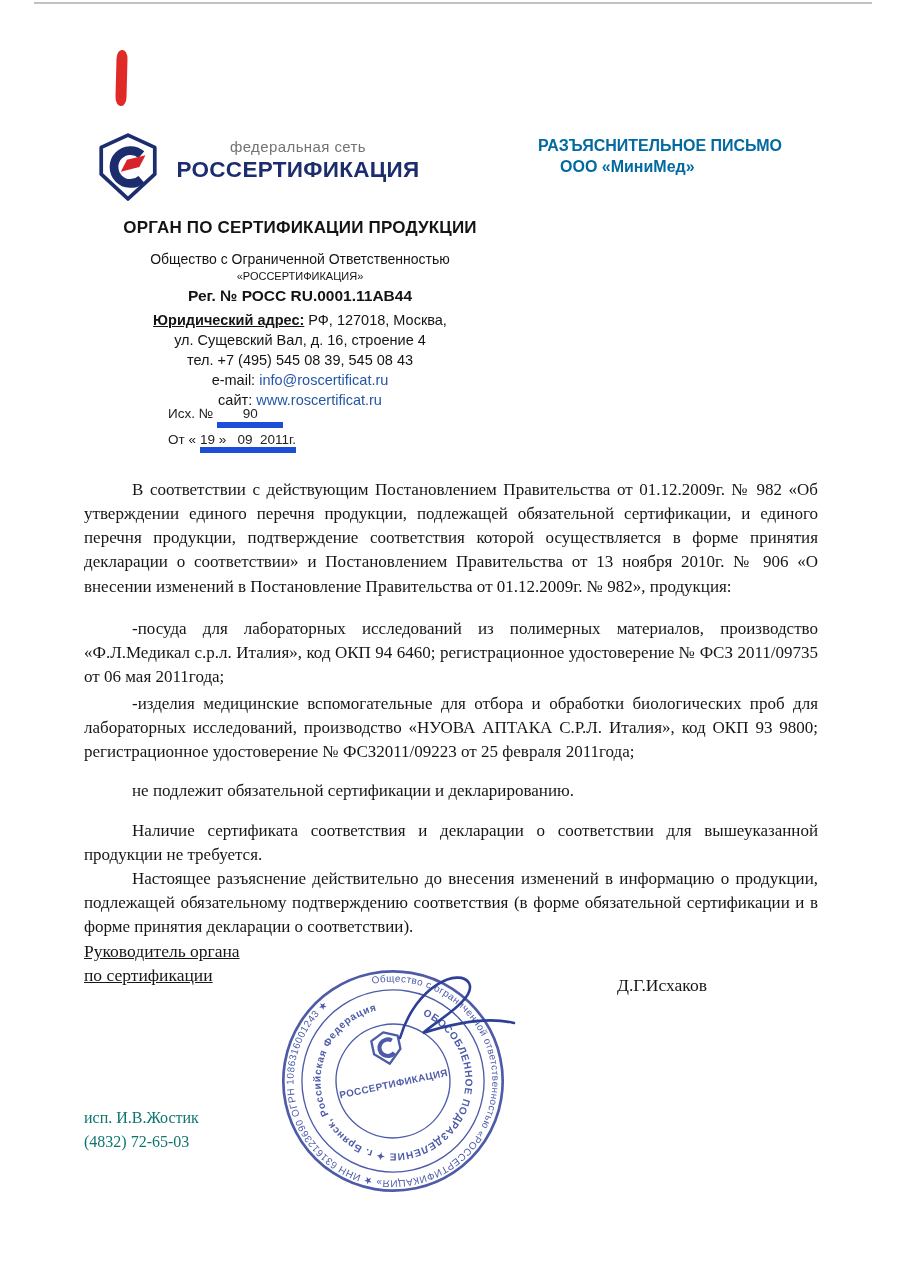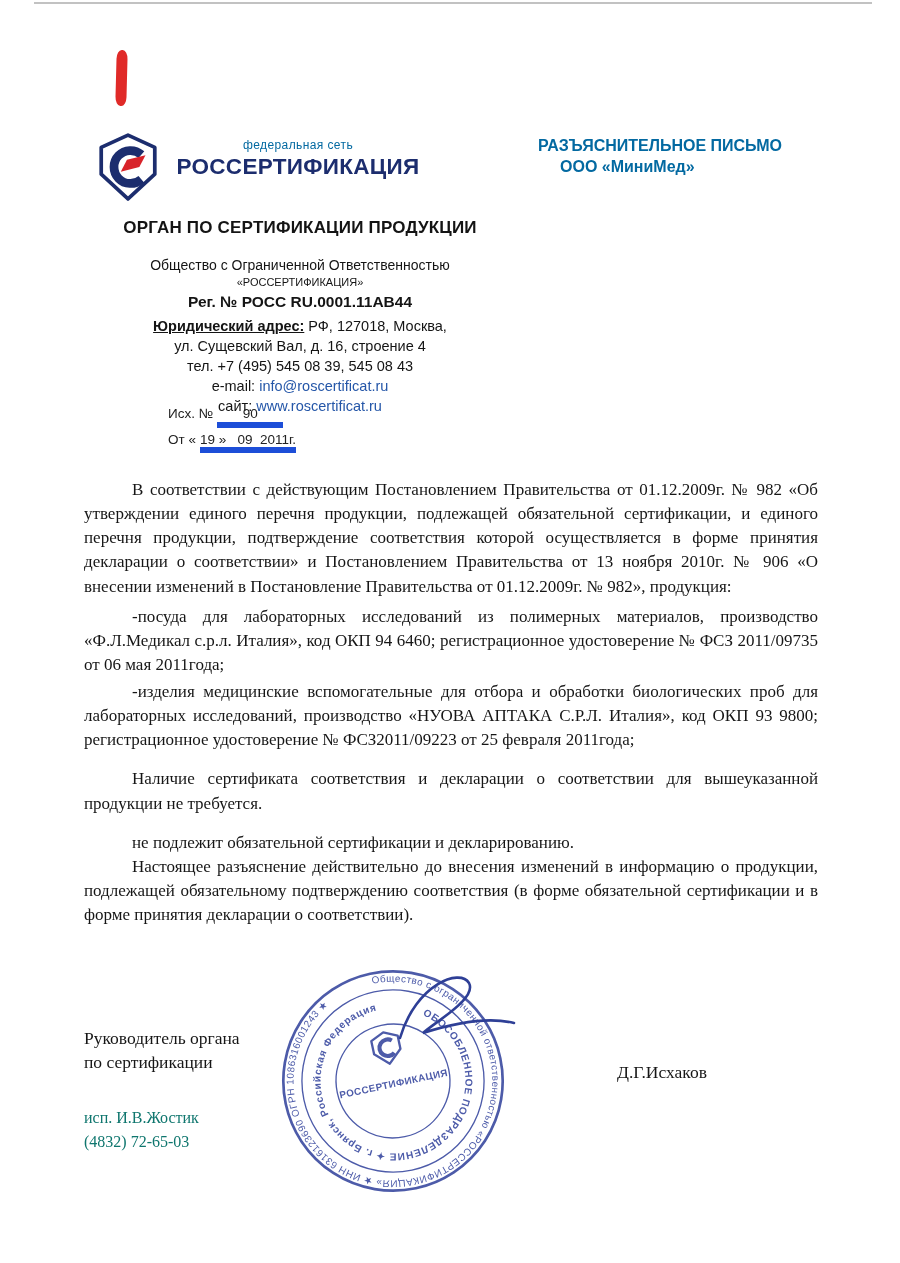--- a/index.html
+++ b/index.html
@@ -6,50 +6,50 @@
   .page{position:relative;width:900px;height:1263px;background:#ffffff;overflow:hidden;
         font-family:"Liberation Sans",sans-serif;color:#141414;}
   .scan-edge-top{position:absolute;top:2px;left:34px;width:838px;height:2px;background:#8f8f8f;opacity:.55;}
 
   .red-mark{position:absolute;left:116px;top:50px;width:11px;height:56px;background:#e02a28;
             border-radius:5px/9px;transform:rotate(1.5deg);}
 
   .logo{position:absolute;left:97px;top:133px;}
 
   .brand-block{position:absolute;left:156px;top:138px;width:284px;text-align:center;}
-  .network-label{font-size:12px;color:#0369a1;letter-spacing:.4px;}
+  .network-label{font-size:15px;color:#737373;letter-spacing:.4px;}
   .brand-name{font-size:22.5px;font-weight:bold;color:#1c2d6e;letter-spacing:.3px;margin-top:2px;}
 
   .right-title{position:absolute;left:538px;top:135px;width:300px;font-weight:bold;font-size:16px;line-height:1.32;color:#0369a1;}
   .right-title .l2{margin-left:22px;}
 
   .org-block{position:absolute;left:68px;top:217px;width:464px;text-align:center;line-height:1.32;}
-  .org-title{font-size:17px;font-weight:bold;letter-spacing:.2px;margin-bottom:17px;}
+  .org-title{font-size:17px;font-weight:bold;letter-spacing:.2px;margin-bottom:11px;}
   .org-type{font-size:14px;}
   .org-name{font-size:11px;font-weight:normal;}
   .org-reg{font-size:15.5px;font-weight:bold;margin:3px 0 4px 0;}
   .org-line{font-size:14.5px;margin-top:1px;}
   .addr-label{font-weight:bold;text-decoration:underline;}
   .link{color:#2456a8;}
 
   .ref-block{position:absolute;left:168px;top:402px;font-size:13.5px;line-height:1.75;color:#222;}
   .ref-block span{white-space:pre;}
   .u{display:inline-block;border-bottom:6px solid #1d4ed8;text-align:center;line-height:1.15;margin-left:4px;}
   .u.num{min-width:66px;}
 
   .body-block{position:absolute;left:84px;top:478px;width:734px;
               font-family:"Liberation Serif",serif;font-size:17px;line-height:1.42;color:#161616;}
   .subject{margin-bottom:20px;line-height:1.32;}
   .body-block p{margin:0;text-align:justify;text-indent:48px;}
-  .body-block p.mb6{margin-bottom:6px;}
+  .body-block p.mb6{margin-bottom:18px;}
   .body-block p.mb2{margin-bottom:3px;}
   .body-block p.gap{margin-top:15px;}
 
-  .sig-block{position:absolute;left:84px;top:1027px;width:734px;
-             font-family:"Liberation Serif",serif;font-size:17.5px;line-height:1.35;color:#161616;}
+  .sig-block{position:absolute;left:84px;top:940px;width:734px;
+             font-family:"Liberation Serif",serif;font-size:17.5px;line-height:1.35;color:#161616;text-decoration:underline;}
   .sig-name{position:absolute;left:533px;top:34px;}
 
   .exec-block{position:absolute;left:84px;top:1106px;font-family:"Liberation Serif",serif;
               font-size:16px;line-height:1.5;color:#0f766e;}
 
   .stamp{position:absolute;left:274px;top:962px;width:238px;height:238px;transform:rotate(-12deg);opacity:.9;}
   .st-outer{font-size:9.6px;fill:#3a4aa0;letter-spacing:.4px;font-family:"Liberation Sans",sans-serif;}
   .st-inner{font-size:9.8px;fill:#3a4aa0;letter-spacing:.7px;font-weight:bold;font-family:"Liberation Sans",sans-serif;}
   .st-center{font-size:9.5px;fill:#3a4aa0;font-weight:bold;letter-spacing:.4px;font-family:"Liberation Sans",sans-serif;}
 
@@ -105,22 +105,22 @@
     </div>
     <div class="ref-line">
       <span>От «</span><span class="u">19 »   09  2011г.</span>
     </div>
   </div>
 
   <div class="body-block">
     <p class="mb6">В соответствии с действующим Постановлением Правительства от 01.12.2009г. № 982 «Об утверждении единого перечня продукции, подлежащей обязательной сертификации, и единого перечня продукции, подтверждение соответствия которой осуществляется в форме принятия декларации о соответствии» и Постановлением Правительства от 13 ноября 2010г. № 906 «О внесении изменений в Постановление Правительства от 01.12.2009г. № 982», продукция:</p>
     <p class="mb2">-посуда для лабораторных исследований из полимерных материалов, производство «Ф.Л.Медикал с.р.л. Италия», код ОКП 94 6460; регистрационное удостоверение № ФСЗ 2011/09735 от 06 мая 2011года;</p>
     <p class="mb2">-изделия медицинские вспомогательные для отбора  и обработки биологических проб для лабораторных исследований, производство «НУОВА АПТАКА С.Р.Л. Италия», код ОКП 93 9800; регистрационное удостоверение № ФСЗ2011/09223 от 25 февраля 2011года;</p>
+    <p class="gap">не подлежит обязательной сертификации и декларированию.</p>
     <p class="gap">Наличие сертификата соответствия и декларации о соответствии для вышеуказанной продукции не требуется.</p>
-    <p class="gap">не подлежит обязательной сертификации и декларированию.</p>
     <p>Настоящее разъяснение действительно до внесения изменений в информацию о продукции, подлежащей обязательному подтверждению соответствия (в форме обязательной сертификации и в форме принятия декларации о соответствии).</p>
   </div>
 
   <div class="sig-block">
     <div>Руководитель органа</div>
     <div>по сертификации</div>
     <div class="sig-name">Д.Г.Исхаков</div>
   </div>
 
   <div class="exec-block">

